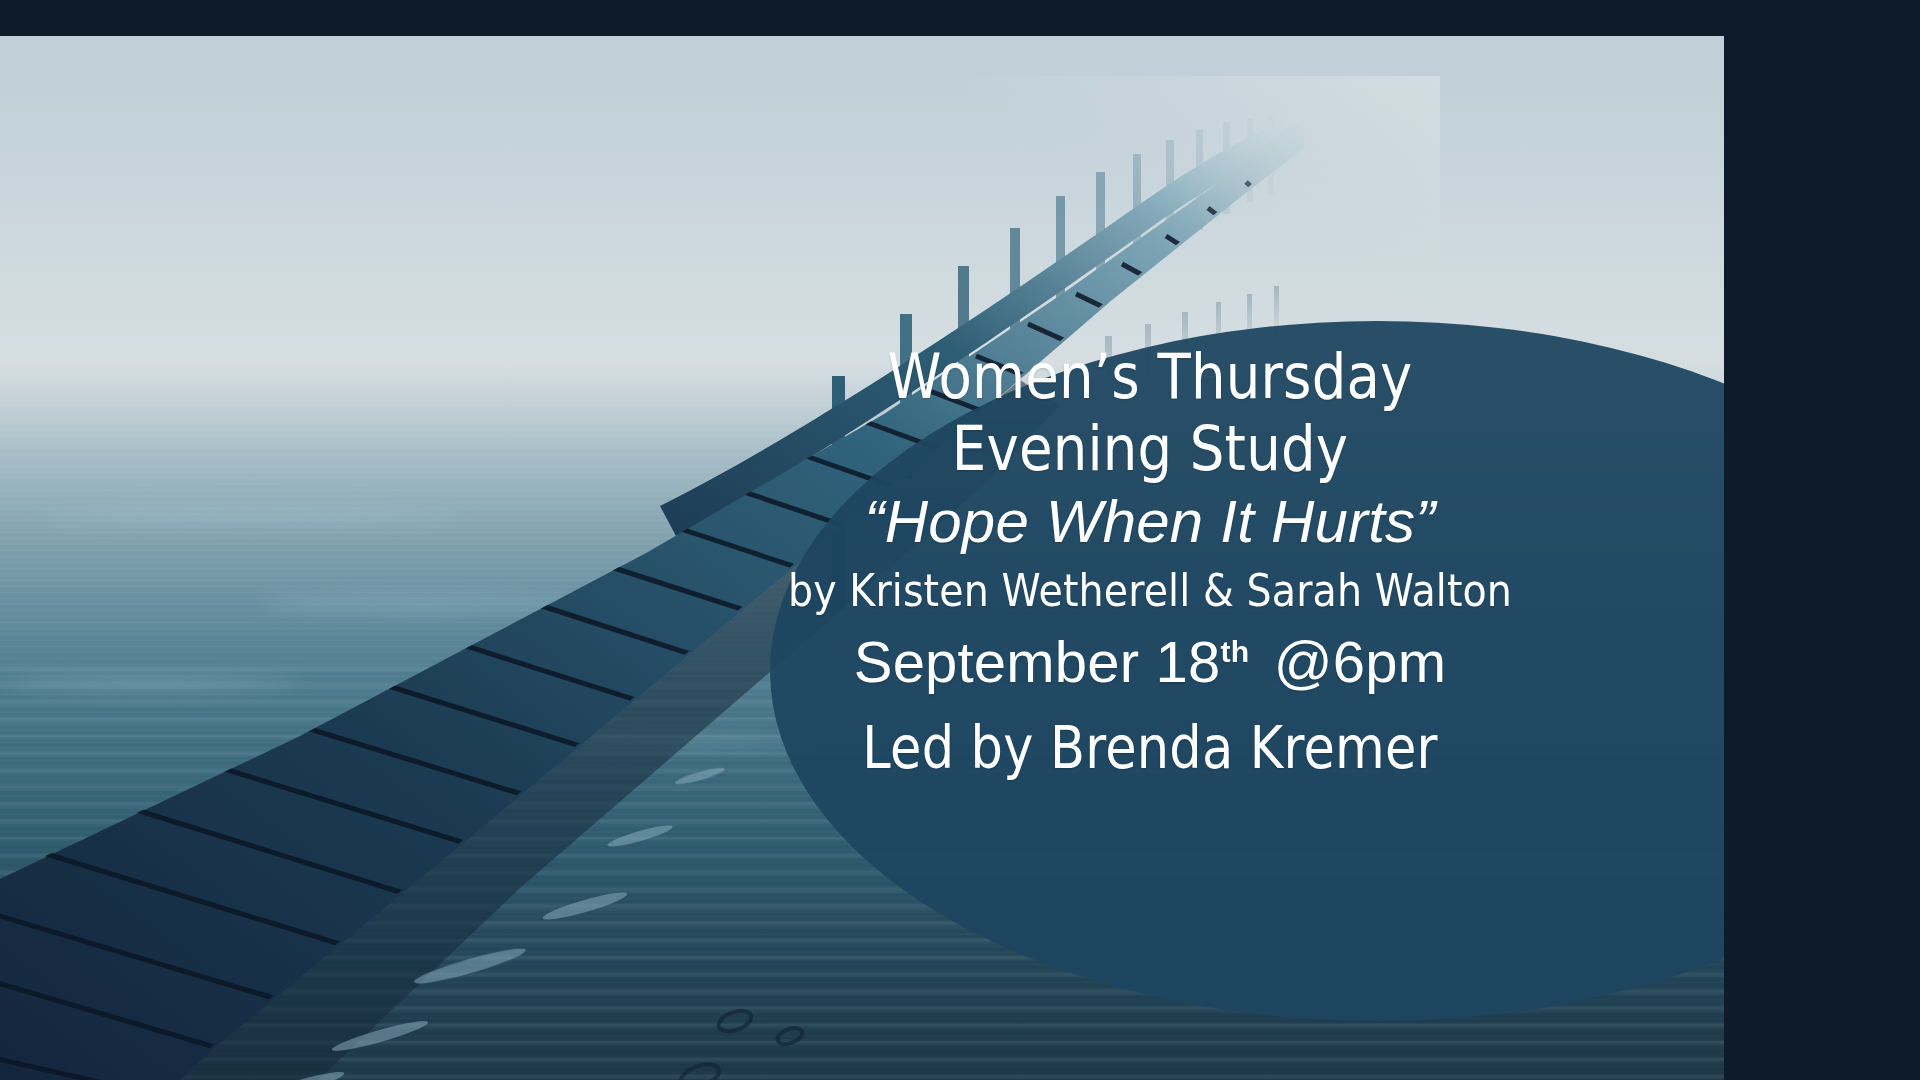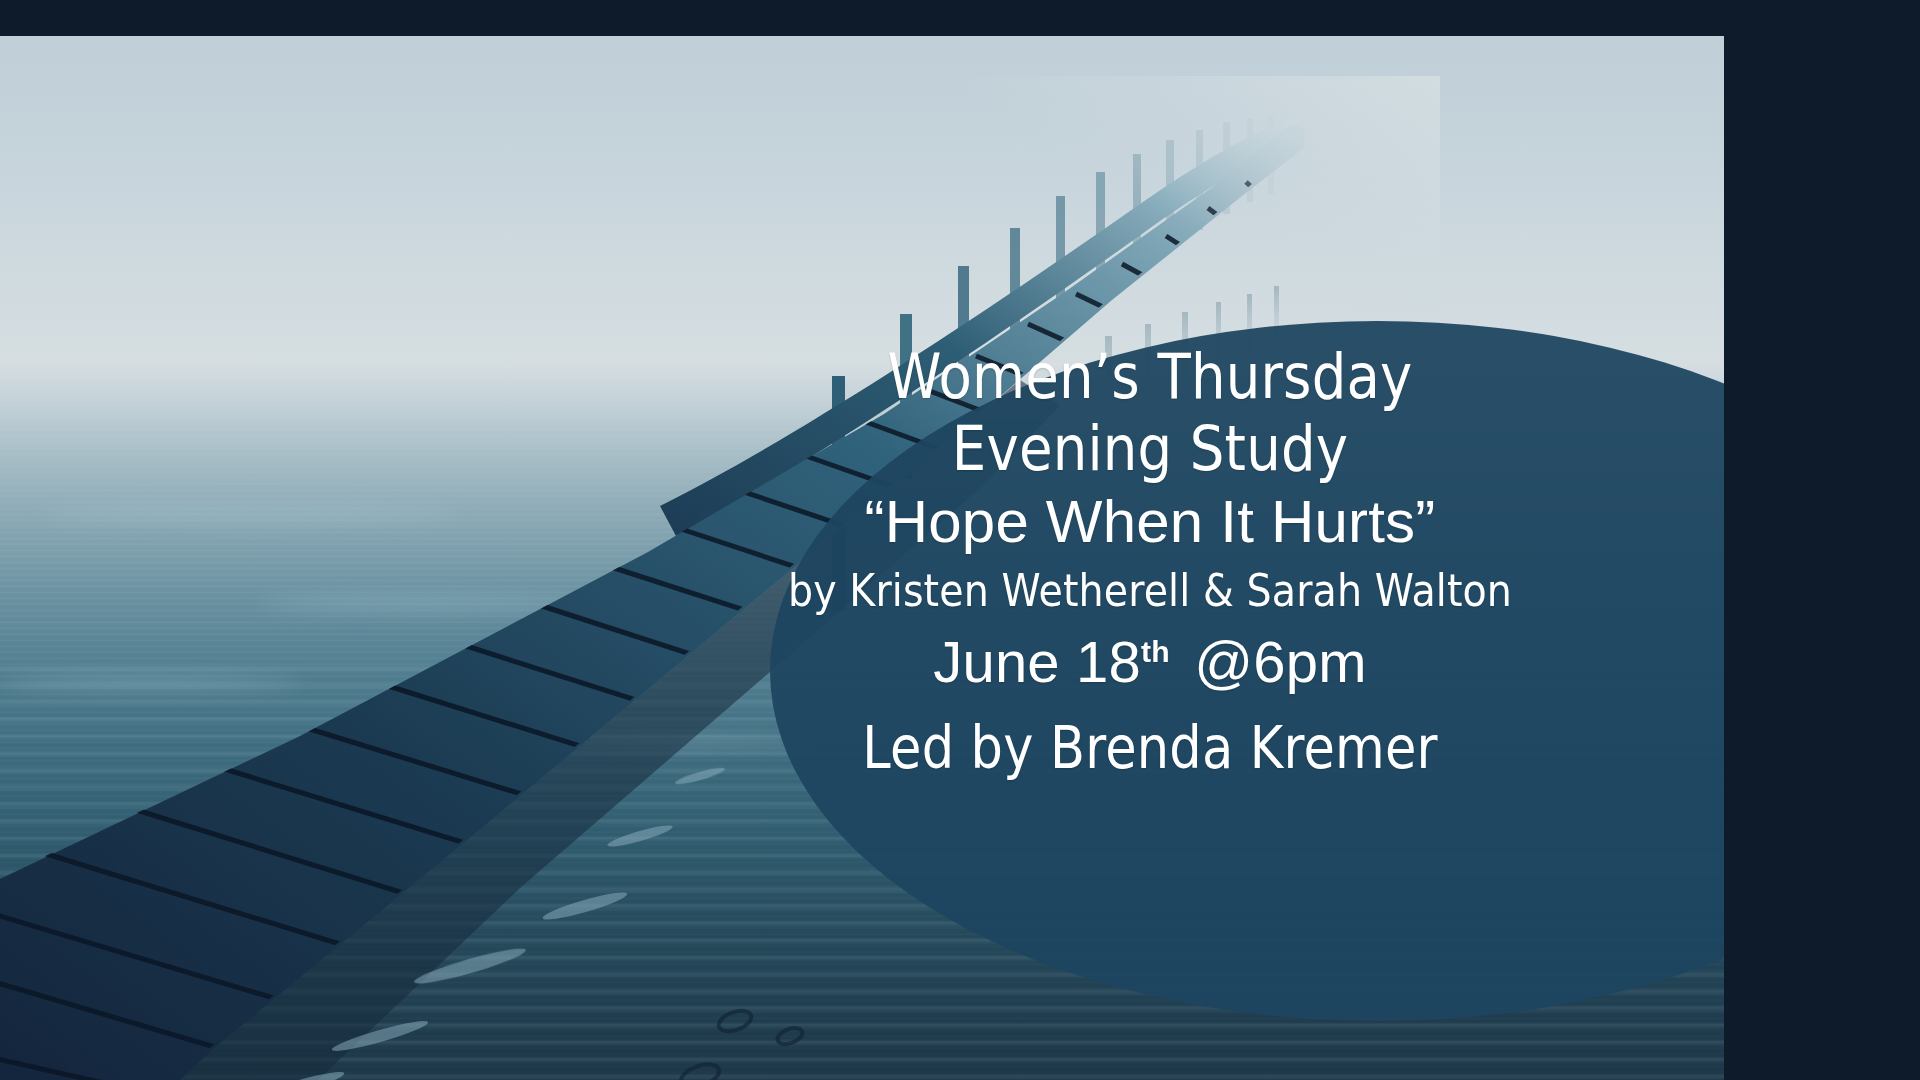--- a/index.html
+++ b/index.html
@@ -113,21 +113,21 @@
     transform:scaleX(.88);
     transform-origin:center;
   }
   .wide {
     font-family:"Liberation Sans", sans-serif;
     font-weight:400;
   }
 
   .l-title1 { font-size:62px; margin-top:22px;  letter-spacing:.2px; }
   .l-title2 { font-size:62px; margin-top:10px;  letter-spacing:.2px; }
-  .l-book   { font-size:60px; margin-top:12px;  letter-spacing:.2px; }
+  .l-book   { font-size:60px; margin-top:12px;  letter-spacing:.2px;font-style:italic; }
   .l-author { font-size:45px; margin-top:16px;  letter-spacing:.1px; }
   .l-date   { font-size:58px; margin-top:20px;  letter-spacing:.2px; }
   .l-leader { font-size:58px; margin-top:28px;  letter-spacing:.2px; }
 
   .ord {
     font-size:.52em;
     vertical-align:super;
     line-height:0;
     font-weight:bold;
   }
@@ -275,18 +275,18 @@
   <div class="text-block">
 
     <span class="line cond l-title1">Women’s Thursday</span>
 
     <span class="line cond l-title2">Evening Study</span>
 
     <span class="line wide l-book">“Hope When It Hurts”</span>
 
     <span class="line cond l-author">by Kristen Wetherell &amp; Sarah Walton</span>
 
-    <span class="line wide l-date"><span>June 18</span><sup class="ord">th</sup><span class="gap"></span><span>@6pm</span></span>
+    <span class="line wide l-date"><span>September 18</span><sup class="ord">th</sup><span class="gap"></span><span>@6pm</span></span>
 
     <span class="line cond l-leader">Led by Brenda Kremer</span>
   </div>
 
 </div>
 
 </body></html>

